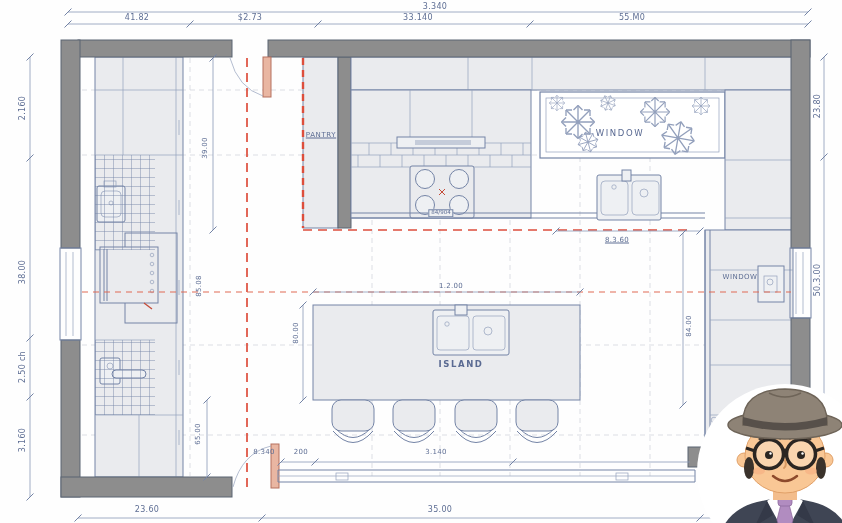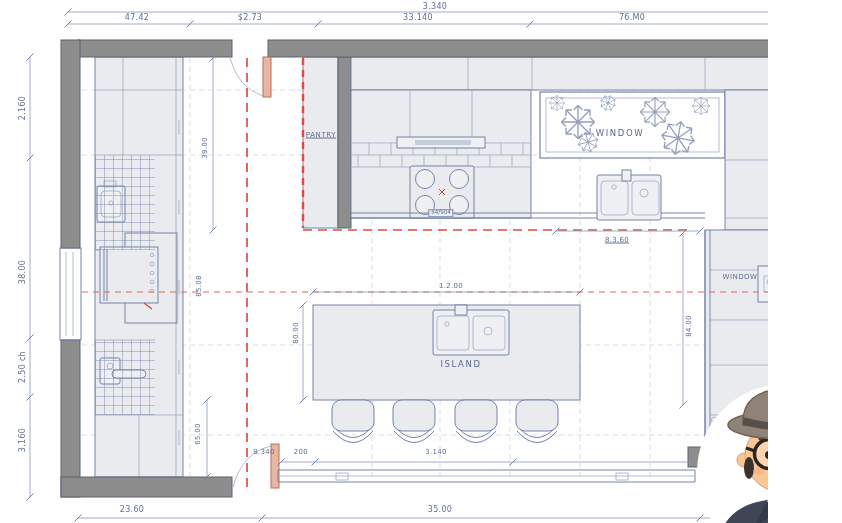--- a/index.html
+++ b/index.html
@@ -1,16 +1,16 @@
 <!DOCTYPE html>
 <html><head>
 <meta charset="utf-8">
 <style>
   html,body{margin:0;padding:0;background:#ffffff;}
-  #canvas{position:relative;width:768px;height:523px;background:#fefefe;overflow:hidden;
+  #canvas{position:relative;width:842px;height:523px;background:#fefefe;overflow:hidden;
           font-family:"DejaVu Sans",sans-serif;}
   svg{position:absolute;left:0;top:0;}
   
   .w  {fill:#8d8d8d;stroke:#5a6472;stroke-width:1;}
   .c  {fill:#eaebee;stroke:#7484a6;stroke-width:1;}
   .cf {fill:#eef0f3;stroke:#7484a6;stroke-width:1;}
   .ln {stroke:#7484a6;stroke-width:1;fill:none;}
   .lnt{stroke:#93a0bc;stroke-width:0.7;fill:none;}
   .dim{stroke:#8b99b8;stroke-width:0.8;fill:none;}
   .dimt{stroke:#7484a6;stroke-width:1;fill:none;}
@@ -259,47 +259,47 @@
     <path class="dimt" d="M299.5 308.5 L306.5 301.5 M299.5 403.5 L306.5 396.5"></path>
     <path class="dim" d="M281 462 H690"></path>
     <path class="dimt" d="M277.5 465.5 L284.5 458.5 M311.5 465.5 L318.5 458.5 M509.5 465.5 L516.5 458.5"></path>
   </g>
 </svg>
 
 <div class="tile" style="left:95px;top:155px;width:60px;height:95px;"></div>
 <div class="tile" style="left:95px;top:340px;width:60px;height:75px;"></div>
 
 <span class="lb" style="left:435px;top:7px;">3.340</span>
-<span class="lb" style="left:137px;top:18px;">47.42</span>
+<span class="lb" style="left:137px;top:18px;">41.82</span>
 <span class="lb" style="left:250px;top:18px;">$2.73</span>
 <span class="lb" style="left:418px;top:18px;">33.140</span>
-<span class="lb" style="left:632px;top:18px;">76.M0</span>
+<span class="lb" style="left:632px;top:18px;">55.M0</span>
 <span class="lb rot" style="left:23px;top:108px;">2.160</span>
 <span class="lb rot" style="left:23px;top:272px;">38.00</span>
 <span class="lb rot" style="left:23px;top:367px;">2.50 ch</span>
 <span class="lb rot" style="left:23px;top:440px;">3.160</span>
 <span class="lb rot" style="left:818px;top:106px;">23.80</span>
 <span class="lb rot" style="left:818px;top:280px;">50.3.00</span>
-<span class="lb" style="left:132px;top:510px;">23.60</span>
+<span class="lb" style="left:147px;top:510px;">23.60</span>
 <span class="lb" style="left:440px;top:510px;">35.00</span>
 <span class="lb" style="left:742px;top:510px;">22.0</span>
 <span class="lbs rot" style="left:205px;top:148px;">39.00</span>
 <span class="lbs rot" style="left:199px;top:286px;">85.08</span>
 <span class="lbs rot" style="left:198px;top:434px;">65.00</span>
 <span class="lbs" style="left:617px;top:240px;text-decoration:underline;">8.3.60</span>
 <span class="lbs rot" style="left:689px;top:326px;">84.00</span>
 <span class="lbs" style="left:451px;top:286px;">1.2.00</span>
 <span class="lbs rot" style="left:296px;top:333px;">80.00</span>
 <span class="lbs" style="left:264px;top:452px;">8.340</span>
 <span class="lbs" style="left:301px;top:452px;">200</span>
 <span class="lbs" style="left:436px;top:452px;">3.140</span>
 <span class="lbs" style="left:321px;top:135px;letter-spacing:.6px;text-decoration:underline;">PANTRY</span>
 <span class="room lb" style="left:620px;top:133px;">WINDOW</span>
 <span class="lbs" style="left:740px;top:277px;letter-spacing:.5px;">WINDOW</span>
-<span class="room lb" style="left:461px;top:364px;">ISLAND</span>
+<span class="room lb" style="left:461px;top:364px;font-weight:bold;">ISLAND</span>
 <span class="lbx" style="left:441px;top:213px;">84/904</span>
 
 <div id="avatar">
   <svg width="176" height="176" viewBox="0 0 176 176">
     <g>
       <path d="M 18 176 Q 20 128 60 118 L 88 112 L 116 118 Q 156 128 158 176 Z" fill="#3f4554"></path>
       <path d="M 70 117 L 88 150 L 106 117 L 96 110 L 80 110 Z" fill="#ffffff"></path>
       <path d="M 70 117 L 58 142 L 76 131 Z" fill="#343948"></path>
       <path d="M 106 117 L 118 142 L 100 131 Z" fill="#343948"></path>
       <path d="M 84 120 L 92 120 L 96 136 L 88 162 L 80 136 Z" fill="#b18cc0" stroke="#8e6b9e" stroke-width="0.8"></path>

